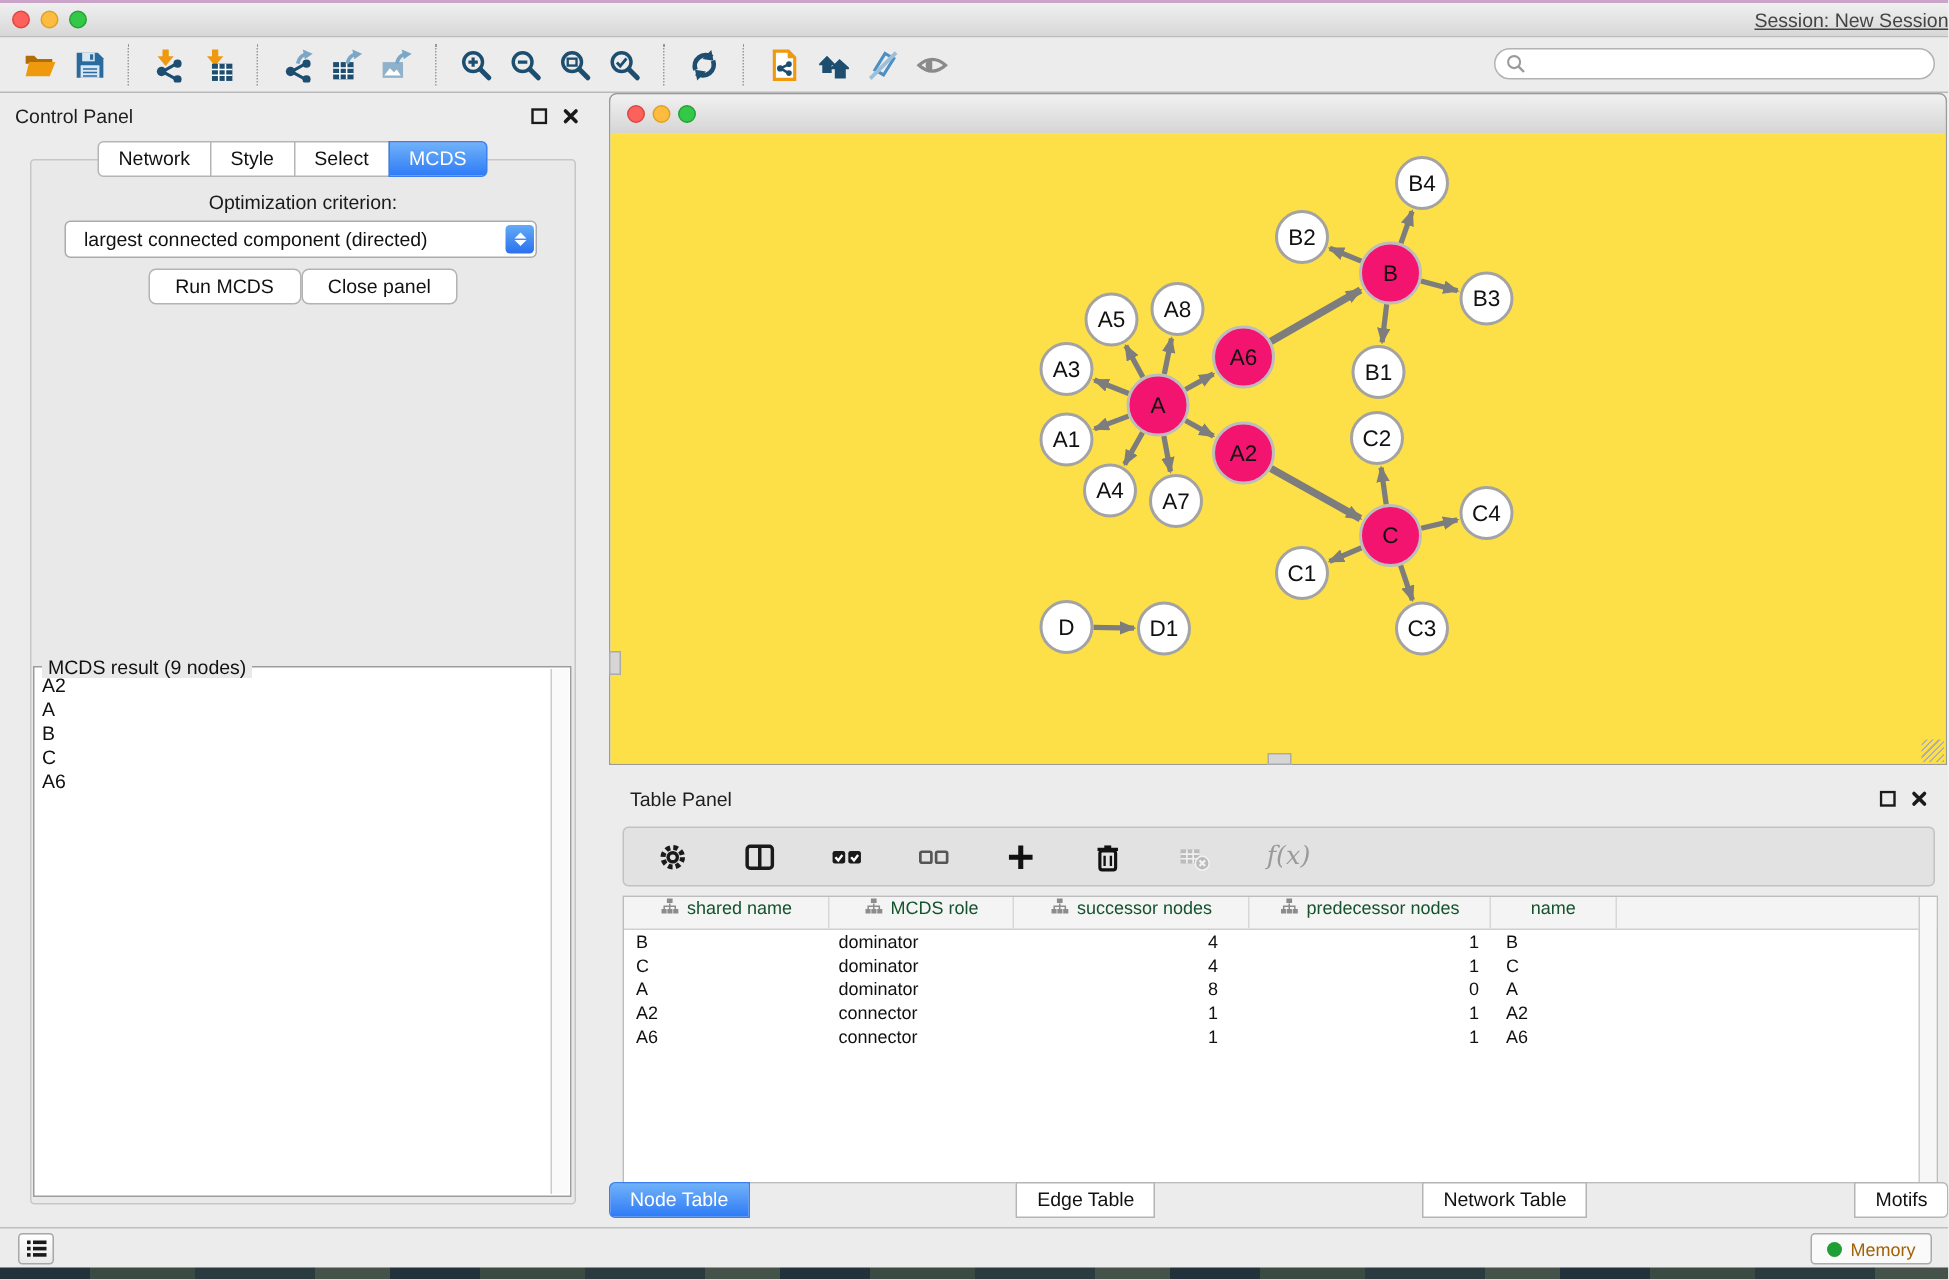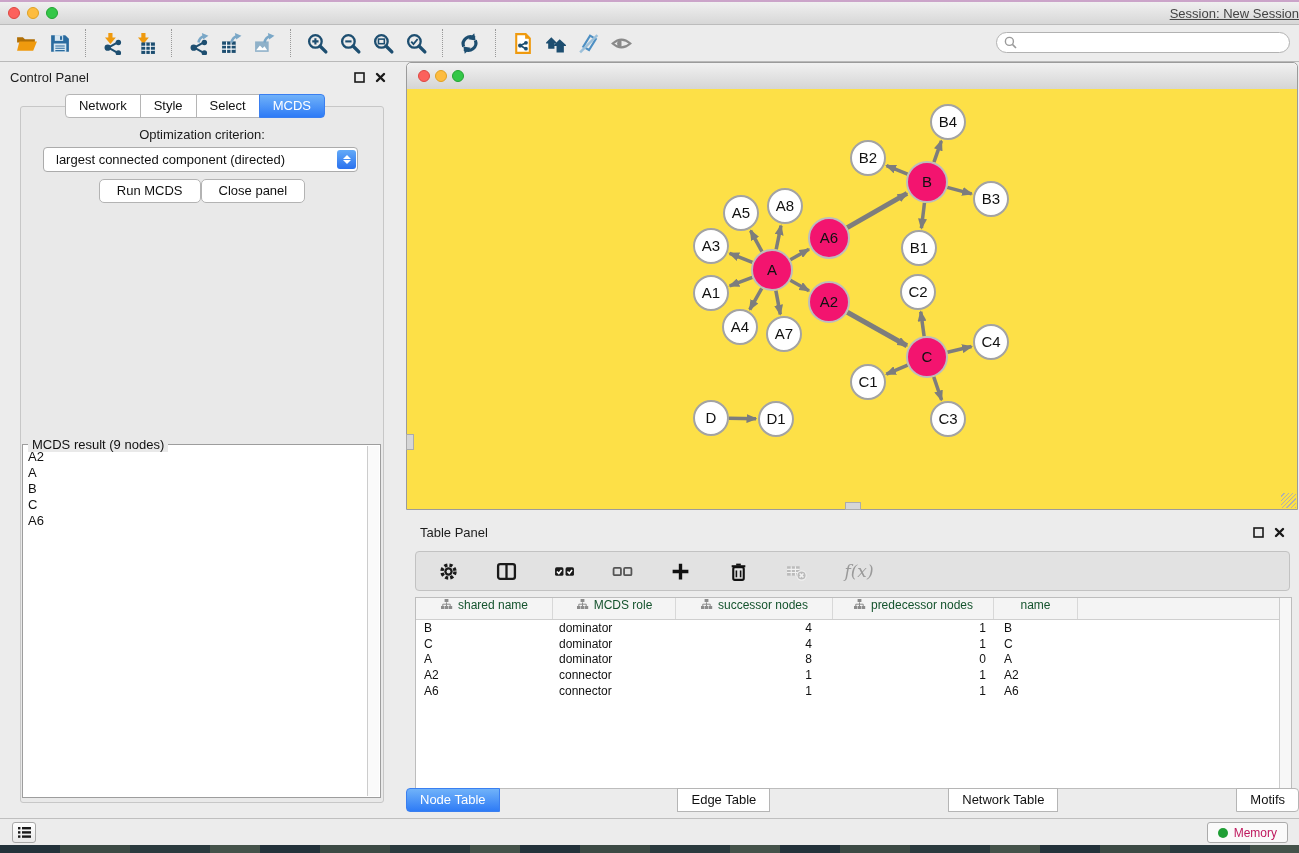--- a/index.html
+++ b/index.html
@@ -87,21 +87,21 @@
   .t-cell{font-size:12px;color:#111;box-sizing:border-box;white-space:nowrap;overflow:hidden;}
   .tp-vtrack{position:absolute;top:0;right:0;bottom:0;width:11px;background:#f7f7f7;border-left:1px solid #ccc;}
   .tp-tabs{position:absolute;left:0;right:0;bottom:6px;display:flex;justify-content:space-between;}
   
   .statusbar{position:absolute;left:0;right:0;top:818px;height:27px;background:#ececec;border-top:1px solid #bfbfbf;}
   .list-btn{position:absolute;left:12px;top:3px;width:24px;height:21px;background:linear-gradient(#fff,#e9e9e9);
     border:1px solid #a8a8a8;border-radius:3px;display:flex;align-items:center;justify-content:center;box-sizing:border-box;}
   .memory-btn{position:absolute;right:11px;top:3px;height:21px;background:#fafafa;border:1px solid #ababab;
     border-radius:3px;display:flex;align-items:center;gap:6px;padding:0 10px;box-sizing:border-box;}
   .mem-dot{width:10px;height:10px;border-radius:50%;background:#1f9e35;}
-  .memory-btn span{font-size:12px;color:#be185d;}
+  .memory-btn span{font-size:12px;color:#a16207;}
   .desktop-strip{position:absolute;left:0;right:0;top:845px;height:8px;
     background:repeating-linear-gradient(90deg,#23323a 0 60px,#3c4a44 60px 130px,#2a3a3e 130px 210px,#44524a 210px 260px);}
 </style>
 </head>
 <body>
 
 <div class="screen">
   <div class="top-strip"></div>
 
   <div class="titlebar">

